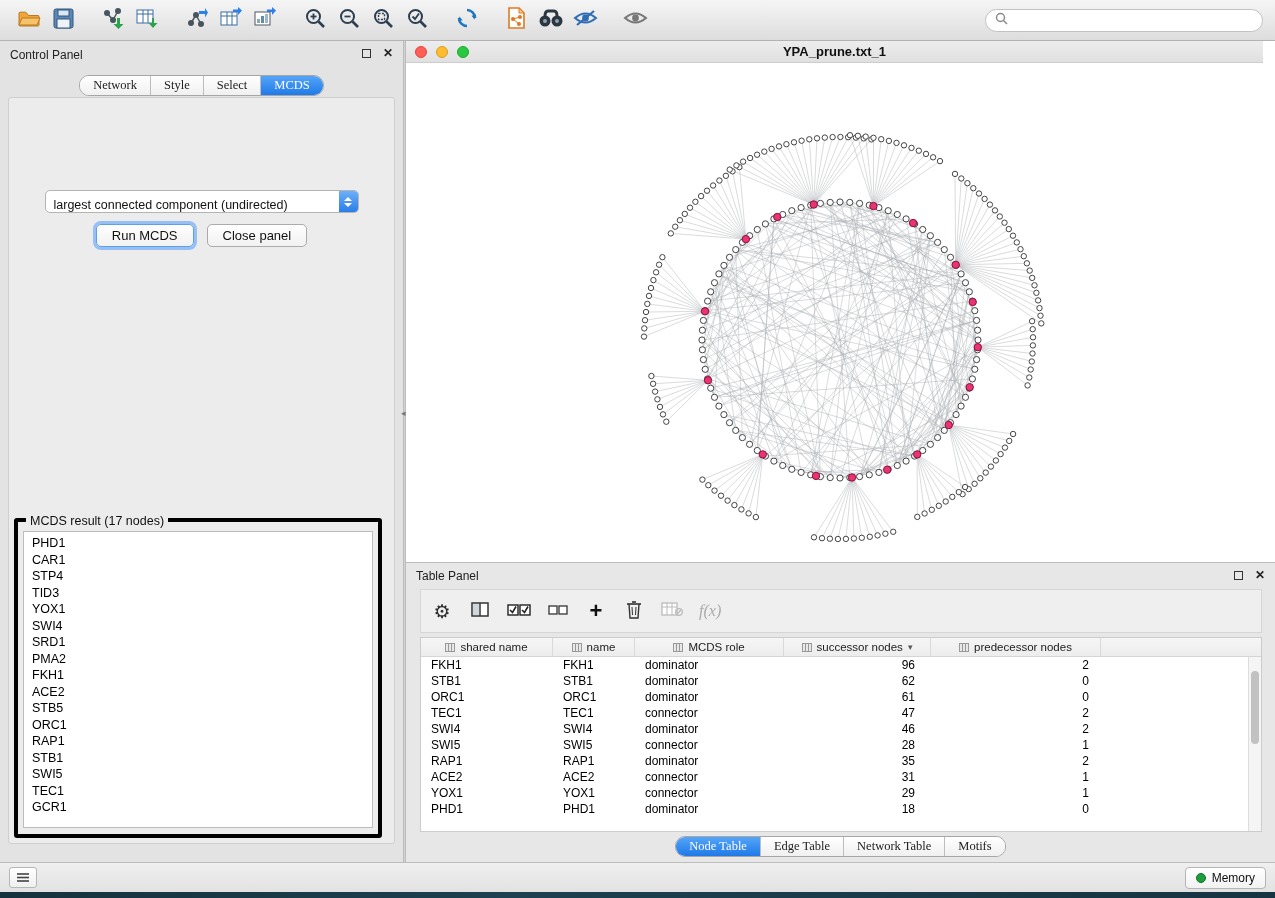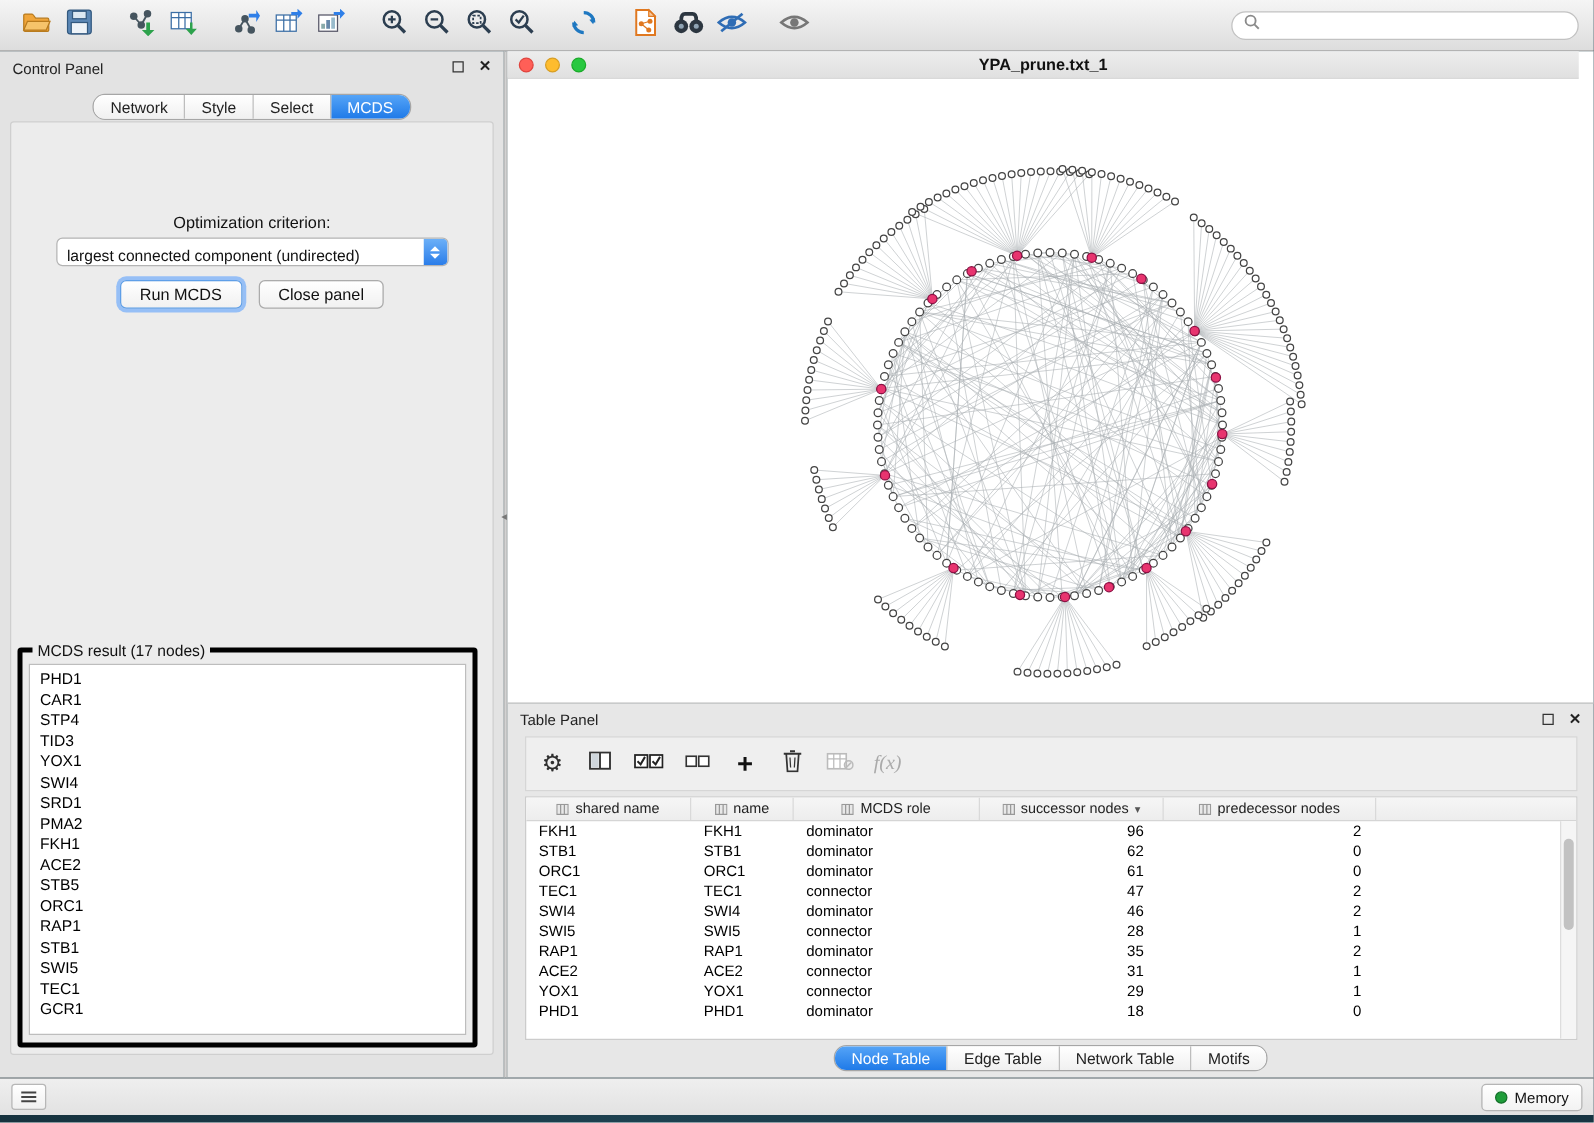--- a/index.html
+++ b/index.html
@@ -35,21 +35,21 @@
   .win-btns { position:absolute; right:10px; top:7px; display:flex; gap:12px; align-items:center; }
   .float-ico { width:9px; height:9px; border:1.5px solid #333; display:inline-block; }
   .close-ico { font-size:12px; font-weight:bold; color:#222; line-height:10px; }
   .cp-inner {
     position:absolute; left:8px; right:8px; top:56px; bottom:18px;
     background:#ececec; border:1px solid #cfcfcf; border-radius:3px;
   }
   .cp-tabs {
     position:absolute; left:0; right:0; top:34px; display:flex; justify-content:center; z-index:2;
   }
-  .tab-group { display:inline-flex; border:1px solid #a6a6a6; border-radius:10px; overflow:hidden; background:#fdfdfd; height:21px; }
+  .tab-group { display:inline-flex; border:1px solid #a6a6a6; border-radius:10px; overflow:hidden; background:#fdfdfd; height:21px;font-family:Liberation Serif, serif; }
   .tab-seg { padding:2px 13px; font-size:12.5px; color:#222; border-left:1px solid #bdbdbd; display:flex; align-items:center; background:linear-gradient(#ffffff,#f0f0f0); }
   .tab-seg:first-child { border-left:none; }
   .tab-seg.active { background:linear-gradient(#55a4f7,#1f7ae8); color:#fff; }
   .opt-label { position:absolute; left:0; right:0; top:72px; text-align:center; font-size:13px; color:#111; }
   .mac-select {
     position:absolute; left:50%; transform:translateX(-50%); top:92px;
     width:314px; height:23px; background:#fff; border:1px solid #b4b4b4; border-radius:5px;
     display:flex; align-items:flex-end; overflow:hidden;
   }
   .mac-select .val { flex:1; font-size:12.5px; padding:0 8px; color:#111; white-space:nowrap; }
@@ -318,21 +318,20 @@
   </div>
   <div class="cp-tabs">
     <span class="tab-group">
       <span class="tab-seg">Network</span>
       <span class="tab-seg">Style</span>
       <span class="tab-seg">Select</span>
       <span class="tab-seg active">MCDS</span>
     </span>
   </div>
   <div class="cp-inner">
-    <div class="opt-label">Optimization criterion:</div>
     <div class="mac-select">
       <span class="val">largest connected component (undirected)</span>
       <span class="cap">
           <span class="up"></span>
           <span class="dn"></span>
         </span>
     </div>
     <div class="cp-buttons">
       <button class="mac-btn focus">Run MCDS</button>
       <button class="mac-btn">Close panel</button>

